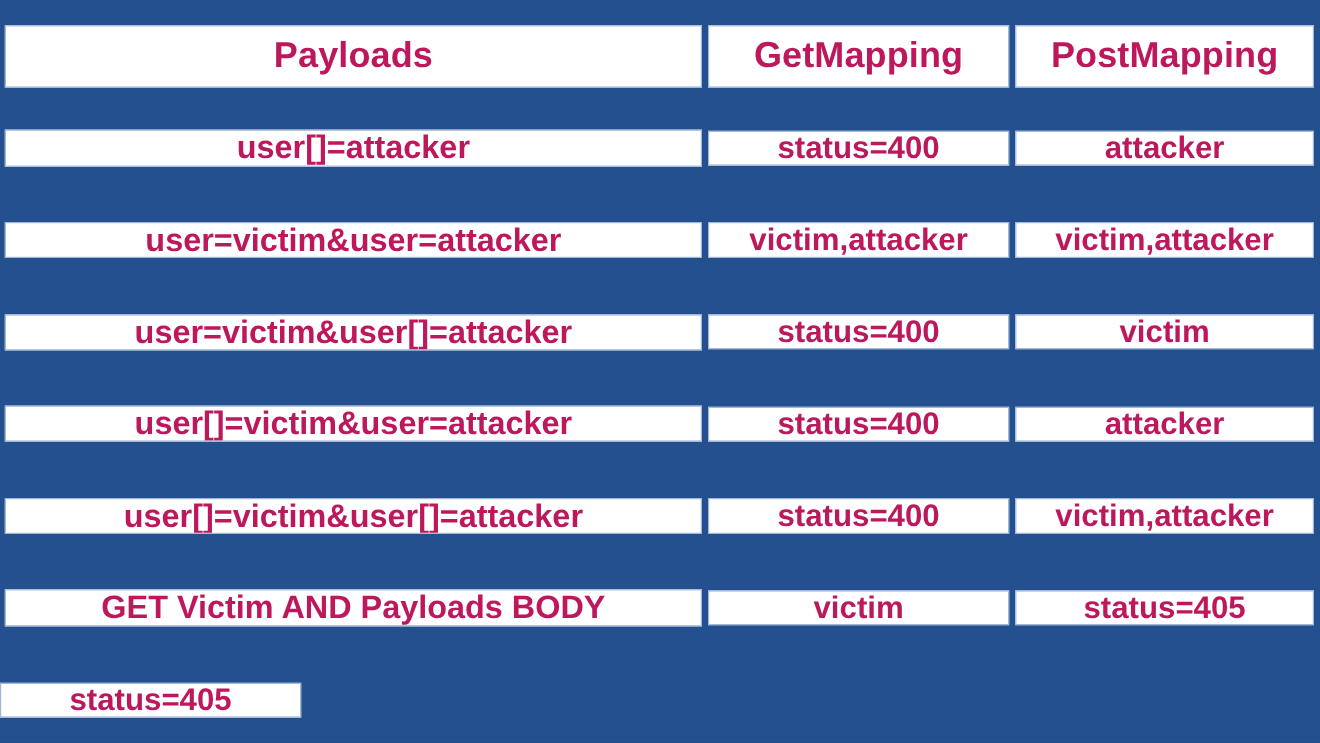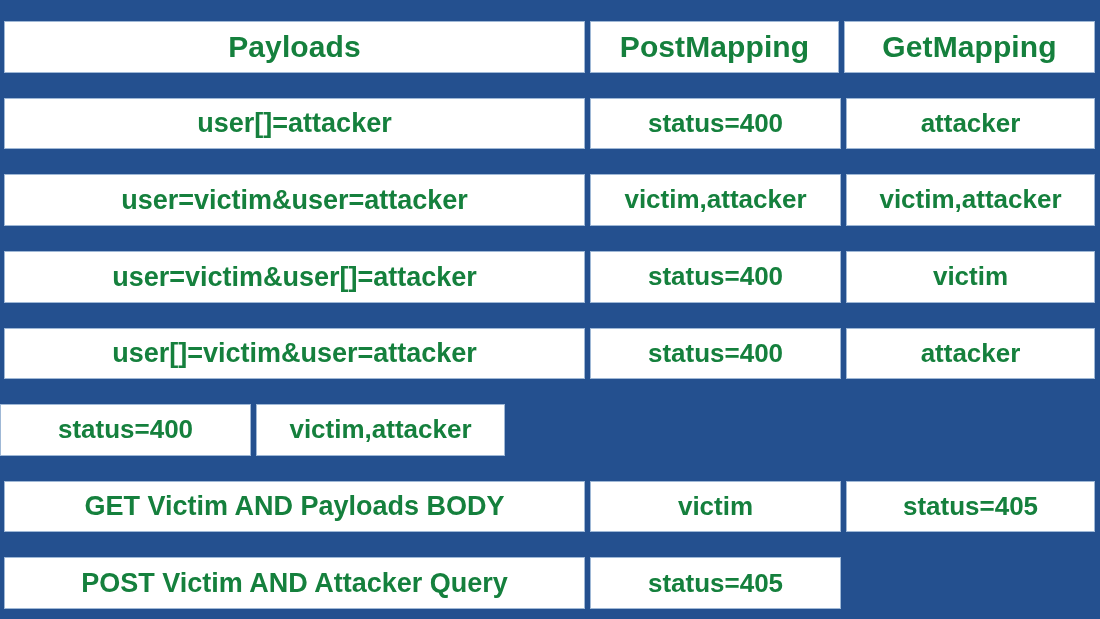--- a/index.html
+++ b/index.html
@@ -29,30 +29,31 @@
     display: flex;
     flex: 1 1 0;
     min-height: 0;
     width: 100%;
     box-sizing: border-box;
     padding: 4px 0px 4px 0px;
   }
 
   .grid-row + .grid-row {
     padding-top: 4px;
+    align-items: center;
   }
 
   .cell {
     background: #ffffff;
     border: 1px solid #9fb8d6;
     box-sizing: border-box;
     display: flex;
     align-items: center;
     justify-content: center;
-    color: #15803d;
+    color: #be185d;
     font-weight: bold;
     text-align: center;
     overflow: hidden;
     white-space: nowrap;
     line-height: 1.05;
     margin-top: 17px;
   }
 
   
   .col-0 { width: 581px; margin-left: 4px; margin-right: 5px; }
@@ -77,22 +78,22 @@
     font-size: 26px;
   }
 </style>
 </head>
 <body>
 
 <div id="table-root">
 
   <div class="grid-row header-row">
     <div class="cell col-0">Payloads</div>
+    <div class="cell col-1">GetMapping</div>
     <div class="cell col-2">PostMapping</div>
-    <div class="cell col-1">GetMapping</div>
   </div>
 
   <div class="grid-row body-row">
     <div class="cell col-0">user[]=attacker</div>
     <div class="cell col-1">status=400</div>
     <div class="cell col-2">attacker</div>
   </div>
 
   <div class="grid-row body-row">
     <div class="cell col-0">user=victim&amp;user=attacker</div>
@@ -106,28 +107,28 @@
     <div class="cell col-2">victim</div>
   </div>
 
   <div class="grid-row body-row">
     <div class="cell col-0">user[]=victim&amp;user=attacker</div>
     <div class="cell col-1">status=400</div>
     <div class="cell col-2">attacker</div>
   </div>
 
   <div class="grid-row body-row">
+    <div class="cell col-0">user[]=victim&amp;user[]=attacker</div>
     <div class="cell col-1">status=400</div>
     <div class="cell col-2">victim,attacker</div>
   </div>
 
   <div class="grid-row body-row">
     <div class="cell col-0">GET Victim AND Payloads BODY</div>
     <div class="cell col-1">victim</div>
     <div class="cell col-2">status=405</div>
   </div>
 
   <div class="grid-row body-row">
-    <div class="cell col-0">POST Victim AND Attacker Query</div>
     <div class="cell col-1">status=405</div>
   </div>
 
 </div>
 
 </body></html>

